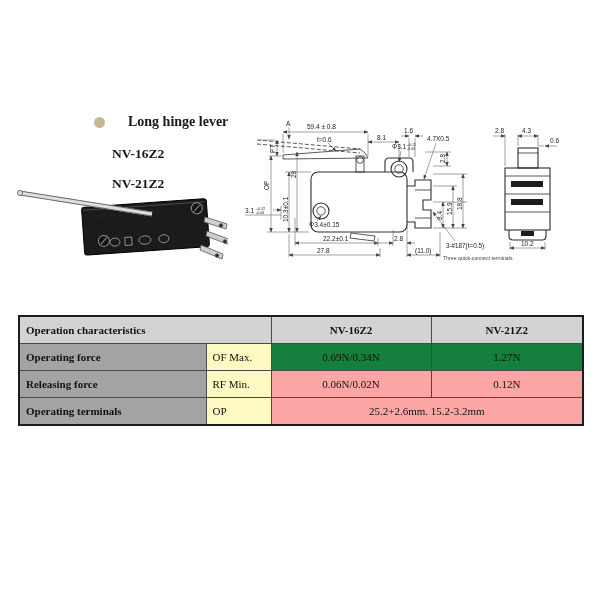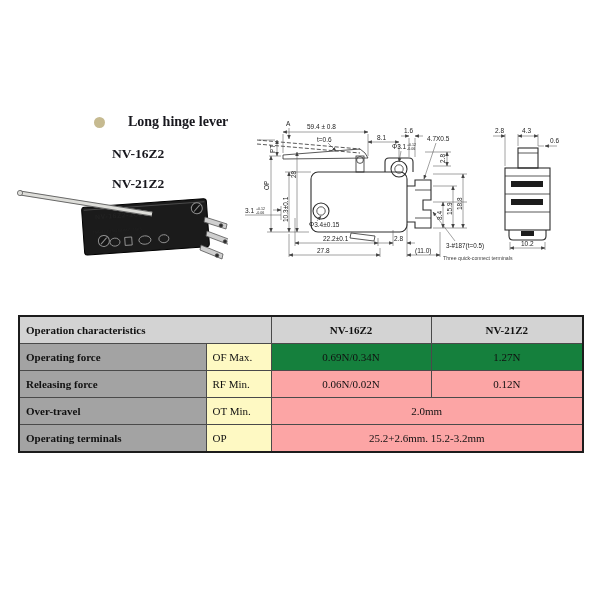--- a/index.html
+++ b/index.html
@@ -265,23 +265,18 @@
     <td class="val bg-w">0.69N/0.34N</td>
     <td class="val bg-w">1.27N</td>
   </tr>
   <tr>
     <td class="lbl">Releasing force</td>
     <td class="abbr">RF Min.</td>
     <td class="val bg-a">0.06N/0.02N</td>
     <td class="val bg-a">0.12N</td>
   </tr>
   <tr>
-    <td class="lbl">Over-travel</td>
-    <td class="abbr">OT Min.</td>
-    <td class="val bg-a" colspan="2">2.0mm</td>
-  </tr>
-  <tr>
     <td class="lbl">Operating terminals</td>
     <td class="abbr">OP</td>
     <td class="val bg-a" colspan="2">25.2+2.6mm. 15.2-3.2mm</td>
   </tr>
 </tbody>
   </table>
 
 </body></html>

